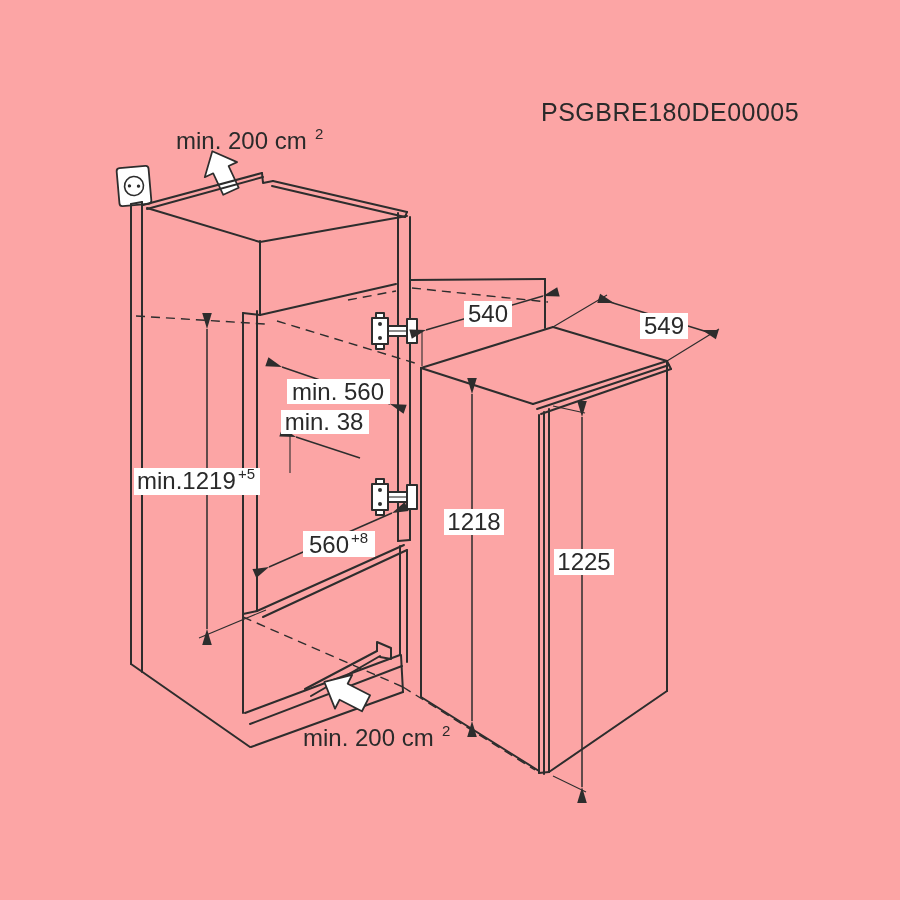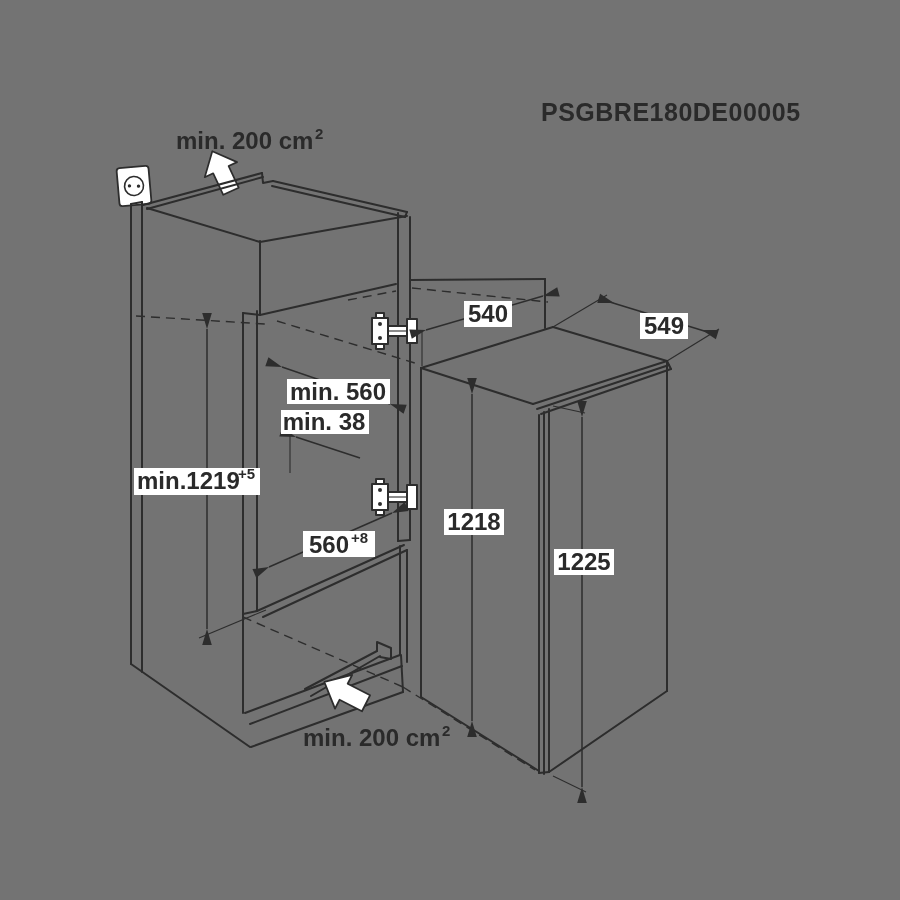--- a/index.html
+++ b/index.html
@@ -1,16 +1,16 @@
 <!DOCTYPE html>
 <html><head>
 <meta charset="utf-8">
 <style>
   html,body{margin:0;padding:0;background:#ffffff;}
-  .stage{width:900px;height:900px;position:relative;background:#737373;overflow:hidden;font-weight:bold;}
+  .stage{width:900px;height:900px;position:relative;background:#fca5a5;overflow:hidden;}
   svg{display:block;}
   .main{fill:none;stroke:#2d2d2d;stroke-width:2;stroke-linecap:round;stroke-linejoin:round;}
   .thin{fill:none;stroke:#2d2d2d;stroke-width:1.1;}
   .dim{fill:none;stroke:#2d2d2d;stroke-width:1.5;}
   .dash{fill:none;stroke:#2d2d2d;stroke-width:1.4;stroke-dasharray:9 6;}
   .ah{fill:#2d2d2d;stroke:none;}
   .whitefill{fill:#ffffff;stroke:#2d2d2d;stroke-width:2;stroke-linejoin:round;}
   .halo{fill:#ffffff;stroke:none;}
   text{font-family:"Liberation Sans","DejaVu Sans",sans-serif;fill:#2a2a2a;}
   .lbl{font-size:24px;}

